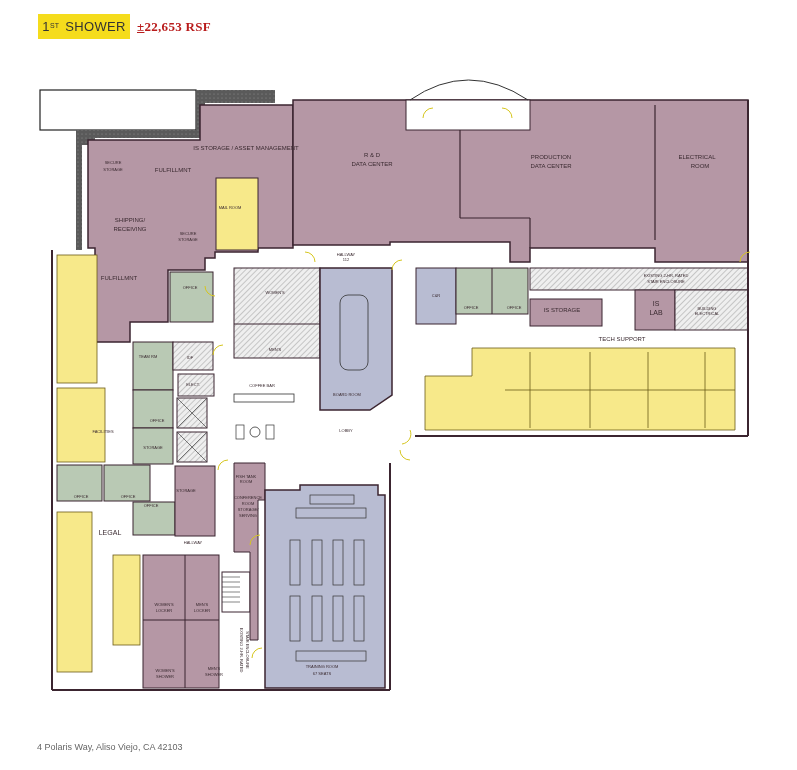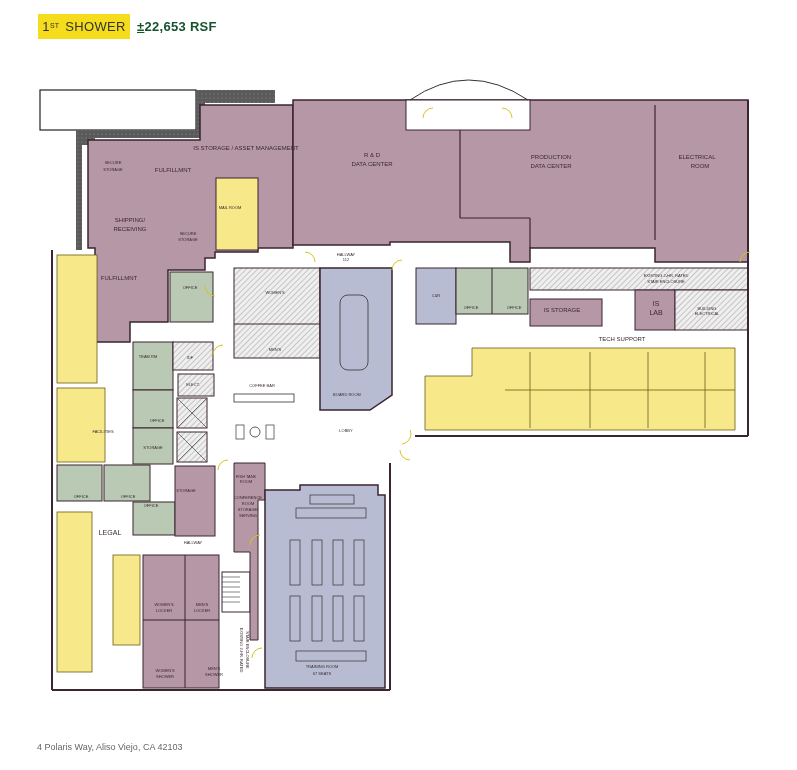--- a/index.html
+++ b/index.html
@@ -1,19 +1,19 @@
 <!DOCTYPE html>
 <html><head>
 <meta charset="utf-8">
 <style>
   html,body{margin:0;padding:0;background:#ffffff;}
   body{width:797px;height:770px;position:relative;overflow:hidden;font-family:"Liberation Sans",sans-serif;}
   .hdr-badge{position:absolute;left:38px;top:14px;width:92px;height:25px;background:#f5dc1c;display:flex;align-items:center;justify-content:center;font-size:13px;color:#333;letter-spacing:0.3px;}
   .hdr-badge sup{font-size:7px;vertical-align:top;position:relative;top:-1px;margin-right:2px;}
-  .hdr-rsf{position:absolute;left:137px;top:19px;font-size:13px;font-weight:bold;color:#14532d;letter-spacing:0.3px;}
+  .hdr-rsf{position:absolute;left:137px;top:19px;font-size:13px;font-weight:bold;color:#b91c1c;letter-spacing:0.3px;font-family:Liberation Serif, serif;}
   .hdr-rsf .pm{text-decoration:underline;}
   .footer{position:absolute;left:37px;top:742px;font-size:9px;color:#666;}
   svg.plan{position:absolute;left:0;top:0;}
   .lbl{font-family:"Liberation Sans",sans-serif;fill:#3a2a30;font-size:6px;text-anchor:middle;}
   .lbl.sm{font-size:4px;}
   .lbl.md{font-size:7px;}
 </style>
 </head>
 <body>
 

